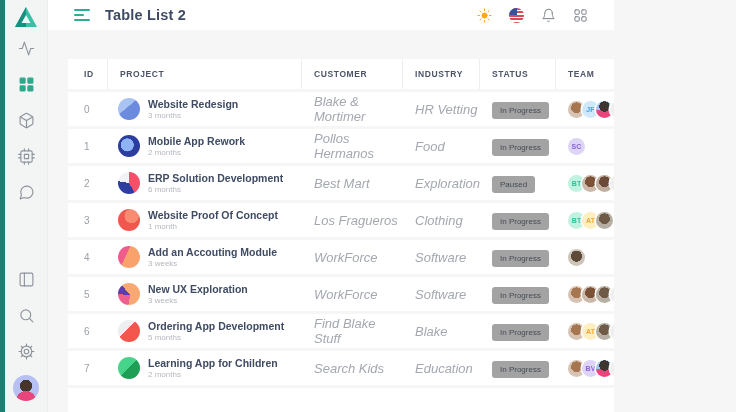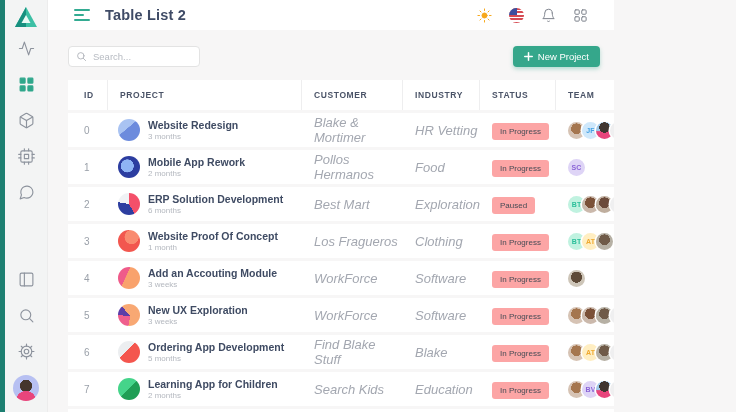--- a/index.html
+++ b/index.html
@@ -61,21 +61,21 @@
   th:first-child { padding-left:16px; }
   th:last-child { border-right:none; text-align:right; padding-right:18px; }
   td { background:#fff; height:34px; vertical-align:middle; padding-left:12px; }
   td.c-id { padding-left:16px; font-size:10px; color:#9aa0a9; }
   td.c-proj { padding-left:10px; }
   .proj { display:flex; align-items:flex-end; }
   .pi { width:22px; height:22px; border-radius:50%; flex-shrink:0; margin-right:8px; }
   .pname { font-size:10.5px; font-weight:700; color:#3f4b63; line-height:1.15; }
   .pdur { font-size:8px; color:#b4b8bf; margin-top:1px; }
   .c-cust,.c-ind { font-size:13px; color:#a3a7b0;font-style:italic; }
-  .badge { display:inline-block; background:#fca5a5; border-radius:3px; padding:4px 8px;
+  .badge { display:inline-block; background:#a3a3a3; border-radius:3px; padding:4px 8px;
            font-size:8px; color:#454b54; }
   .team { display:flex; align-items:center; }
   .av { width:17px; height:17px; border-radius:50%; margin-right:-3px; box-shadow:0 0 0 1.5px #fff;
         display:inline-flex; align-items:center; justify-content:center;
         font-size:7px; font-weight:700; letter-spacing:.2px; flex-shrink:0; }
   .av.more { background:#efeff0; color:#999fa8; }
   td.c-act { text-align:right; padding-right:26px; }
   .dots { display:inline-flex; flex-direction:column; gap:2px; background:none; border:none; cursor:pointer; padding:3px; }
   .dots i { width:2.5px; height:2.5px; border-radius:50%; background:#a0a5ad; }
   tr.partial td { height:34px; }
@@ -222,36 +222,20 @@
               <rect x="14" y="3" width="7" height="7" rx="1.5"></rect>
               <rect x="3" y="14" width="7" height="7" rx="1.5"></rect>
               <rect x="14" y="14" width="7" height="7" rx="1.5"></rect>
             </svg>
           </button>
         </div>
     </header>
 
     <div class="content">
 
-      <div class="toolbar">
-        <div class="searchbox">
-          <svg viewBox="0 0 24 24">
-            <circle cx="10.5" cy="10.5" r="7"></circle>
-              <line x1="16" y1="16" x2="21" y2="21"></line>
-          </svg>
-          <input type="text" placeholder="Search..." style="">
-        </div>
-        <button class="btn-new">
-          <svg viewBox="0 0 12 12">
-            <line x1="6" y1="1" x2="6" y2="11"></line>
-              <line x1="1" y1="6" x2="11" y2="6"></line>
-          </svg>
-          <span>New Project</span>
-        </button>
-      </div>
 
       <table>
         <colgroup>
           <col style="width:40px">
             <col style="width:194px">
             <col style="width:101px">
           <col style="width:77px">
             <col style="width:76px">
             <col style="width:84px">
             <col style="width:82px">

